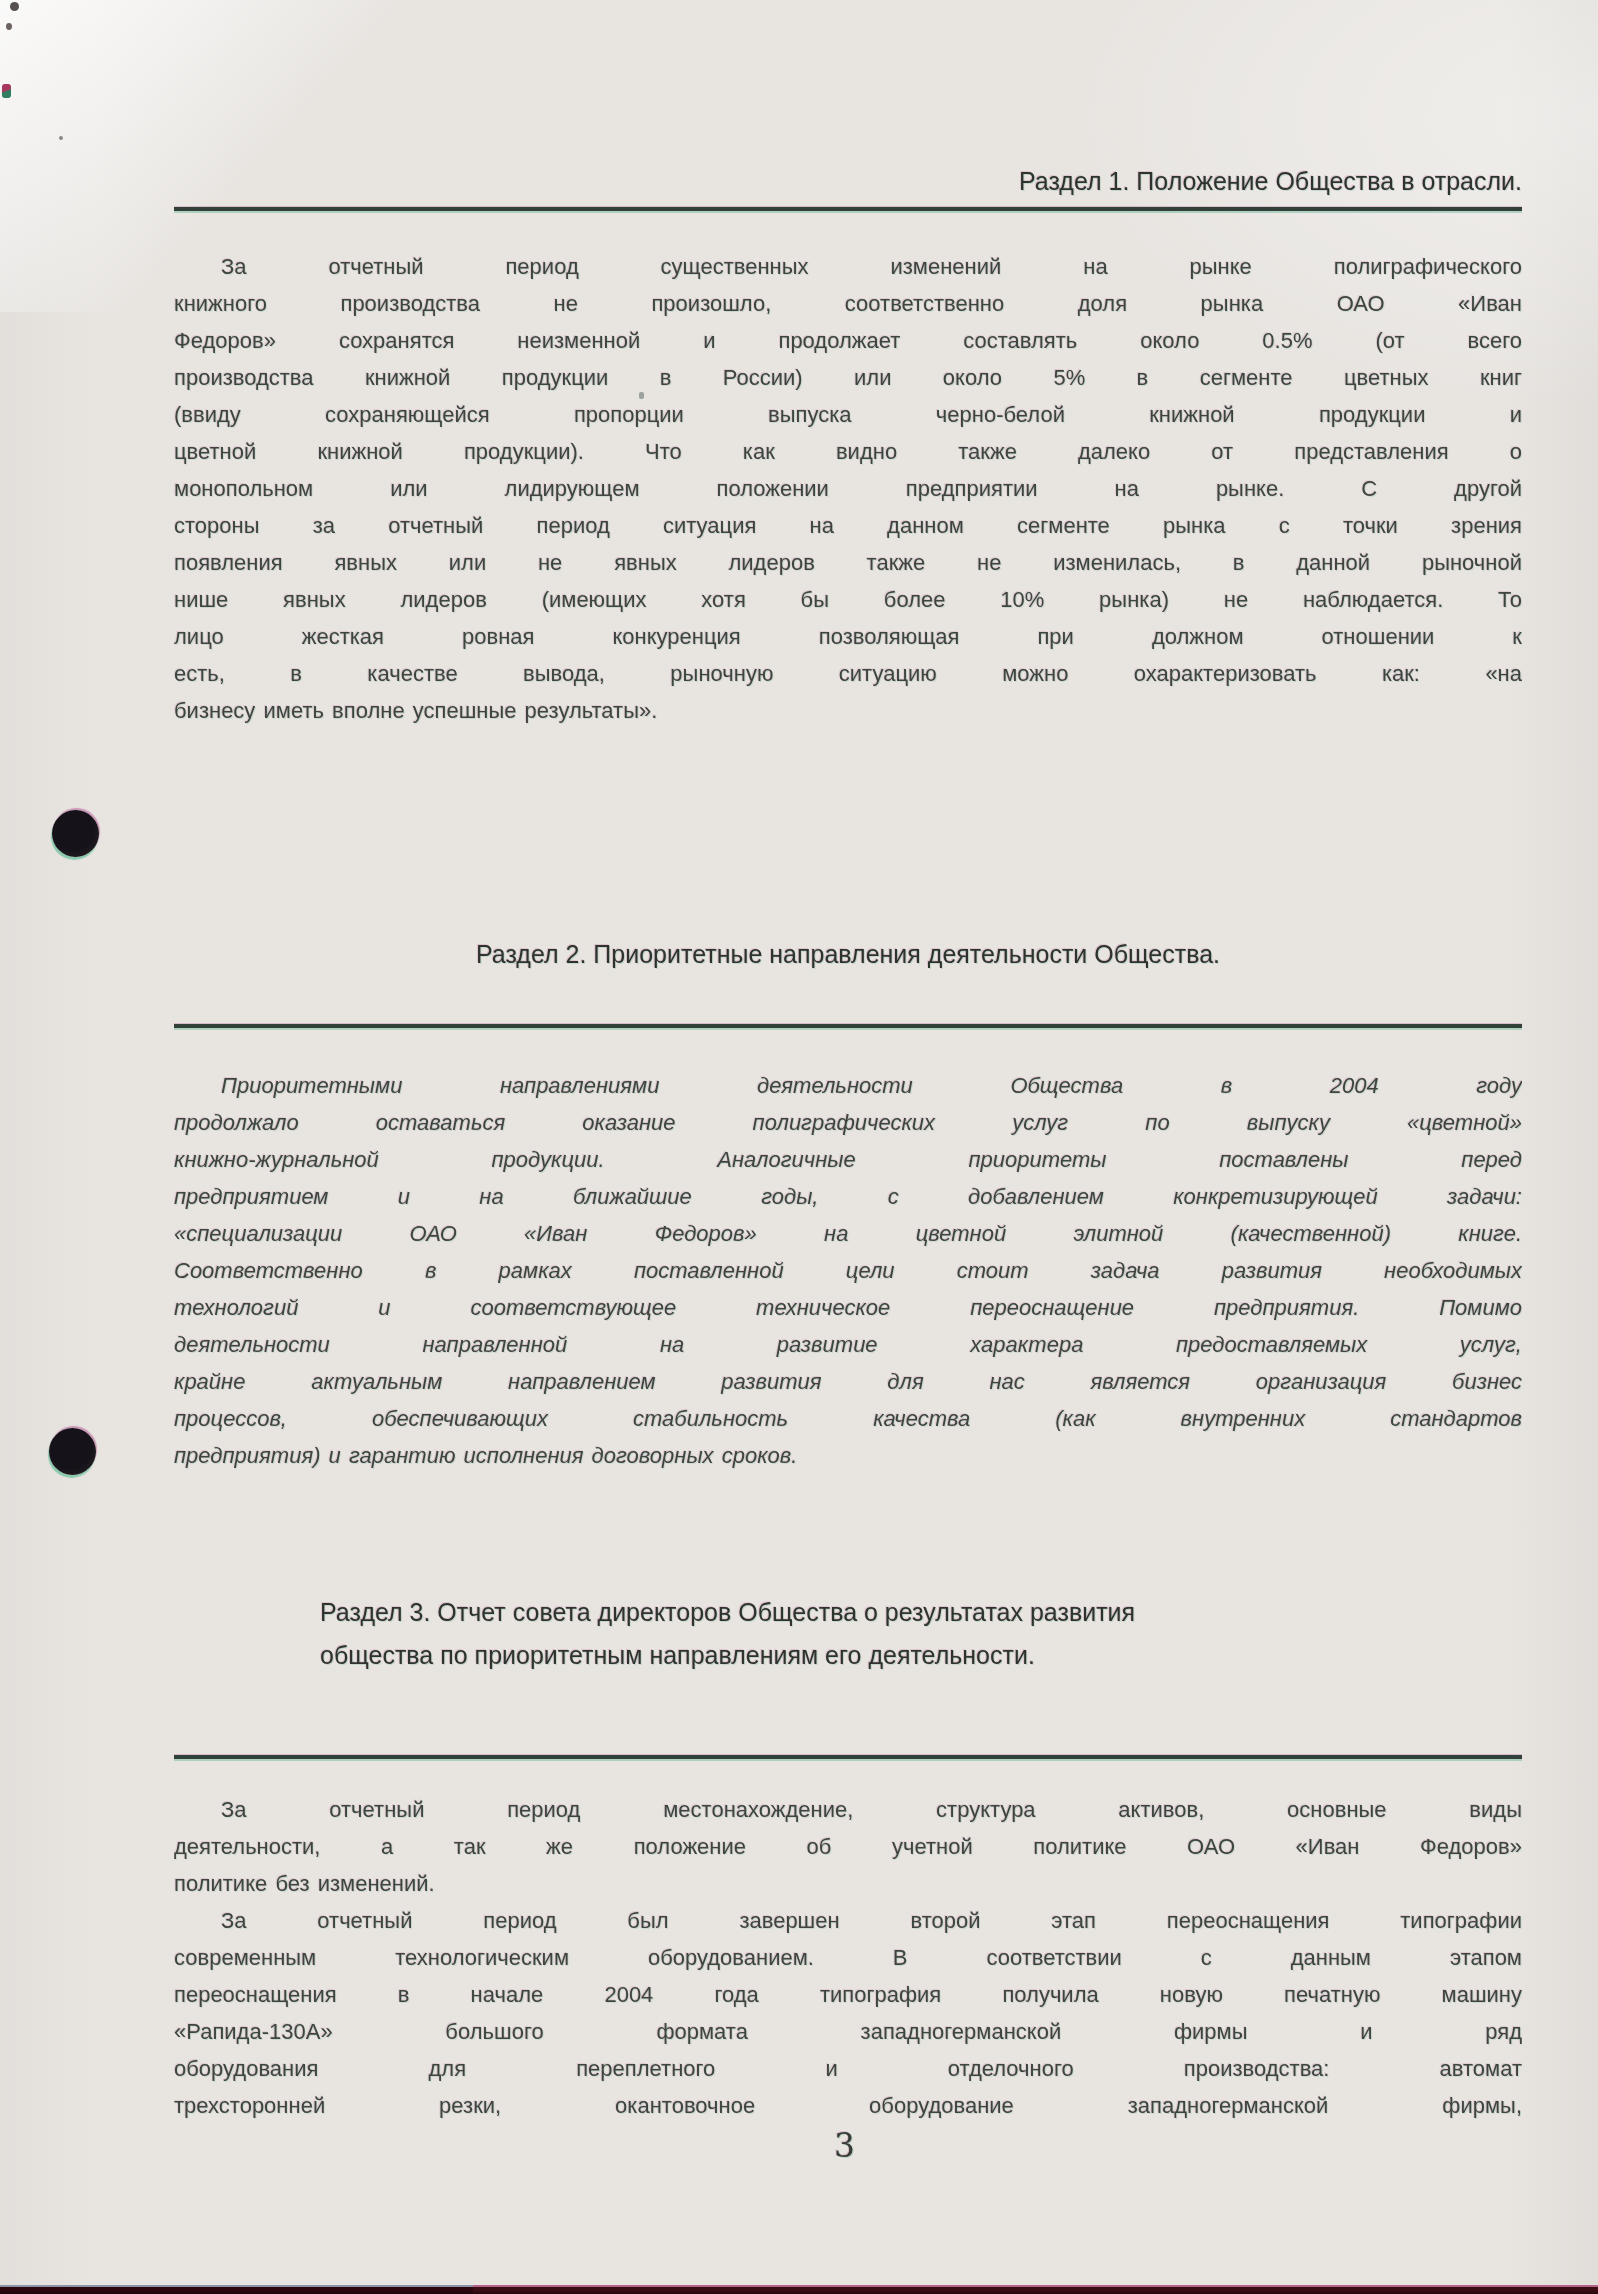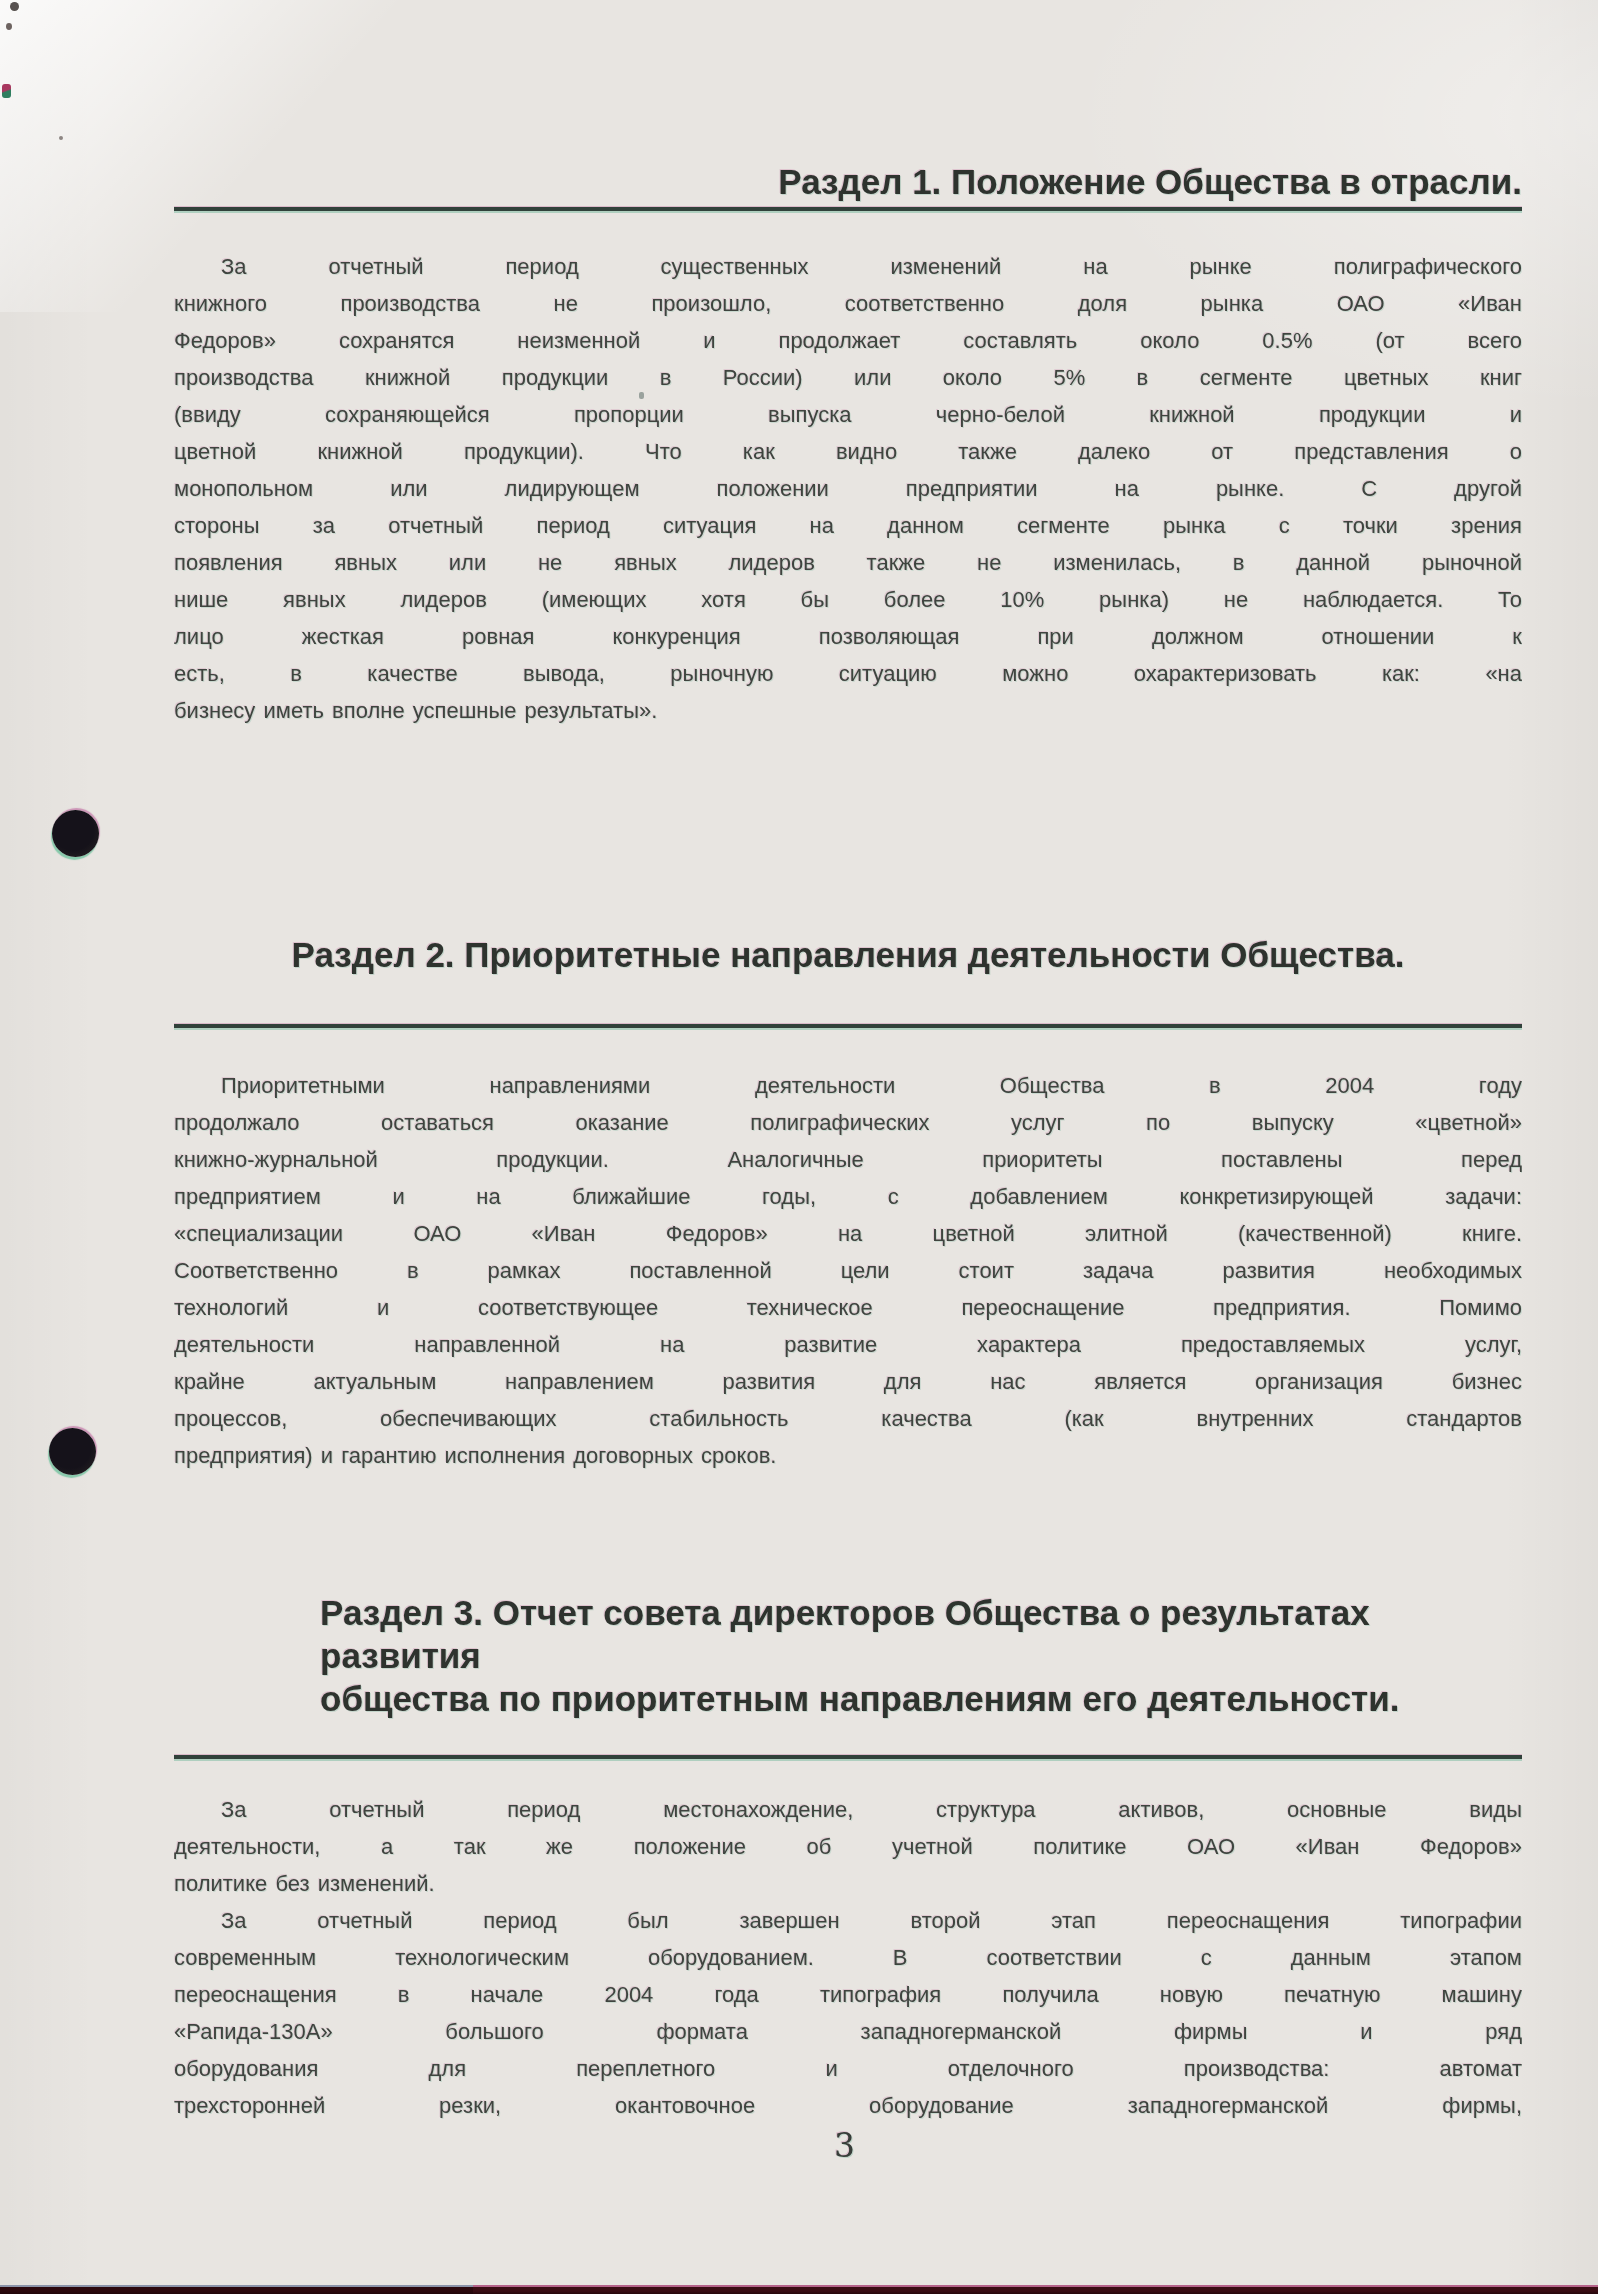--- a/index.html
+++ b/index.html
@@ -16,37 +16,37 @@
     color:#3f443f;
   }
   .crease{
     position:absolute;left:0;top:0;width:419px;height:312px;
     background:linear-gradient(132deg, rgba(255,255,255,.85) 0%, rgba(255,255,255,.45) 30%, rgba(255,255,255,0) 58%);
     pointer-events:none;
   }
   .content{position:absolute;left:174px;top:0;width:1348px;height:2295px;}
   .heading{
     position:absolute;left:0;width:100%;
-    font-weight:bold;font-size:35px;line-height:39px;color:#2e332e;
+    font-weight:normal;font-size:25px;line-height:39px;color:#2e332e;
     text-shadow:1px 1px 0 rgba(30,140,100,.18), -1px -1px 0 rgba(175,45,120,.18);
   }
   .h1{top:162px;text-align:right;}
   .h2{top:935px;text-align:center;}
   .h3{top:1591px;text-align:left;padding-left:146px;width:1202px;line-height:43px;}
   .rule{
     position:absolute;left:0;width:100%;height:3.9px;background:#31413a;
     box-shadow:0 2px 0 rgba(70,165,130,.35), 0 -1px 0 rgba(175,60,130,.25);
   }
   .r1{top:207px;}
   .r2{top:1024px;}
   .r3{top:1755px;}
   .para{position:absolute;left:0;width:100%;font-size:22px;word-spacing:2px;
     text-shadow:1px 1px 0 rgba(30,140,100,.15), -1px -1px 0 rgba(175,45,120,.15);}
   .p1{top:248px;}
-  .p2{top:1067px;}
+  .p2{top:1067px;font-style:italic;}
   .p3a{top:1791px;}
   .p3b{top:1902px;}
   .ln{height:37px;line-height:37px;overflow:hidden;text-align:left;}
   .ln.ind{text-indent:47px;}
   .ln.j{text-align:justify;text-align-last:justify;}
   .ln.j::after{content:"";display:inline-block;width:100%;height:0;}
   .hole{
     position:absolute;width:47px;height:47px;border-radius:50%;
     background:radial-gradient(circle at 45% 42%, #15121a 0 55%, #211d20 80%);
     box-shadow:1px -2px 1px rgba(170,50,130,.45), -1px 2.9px 1px rgba(60,180,130,.55);

